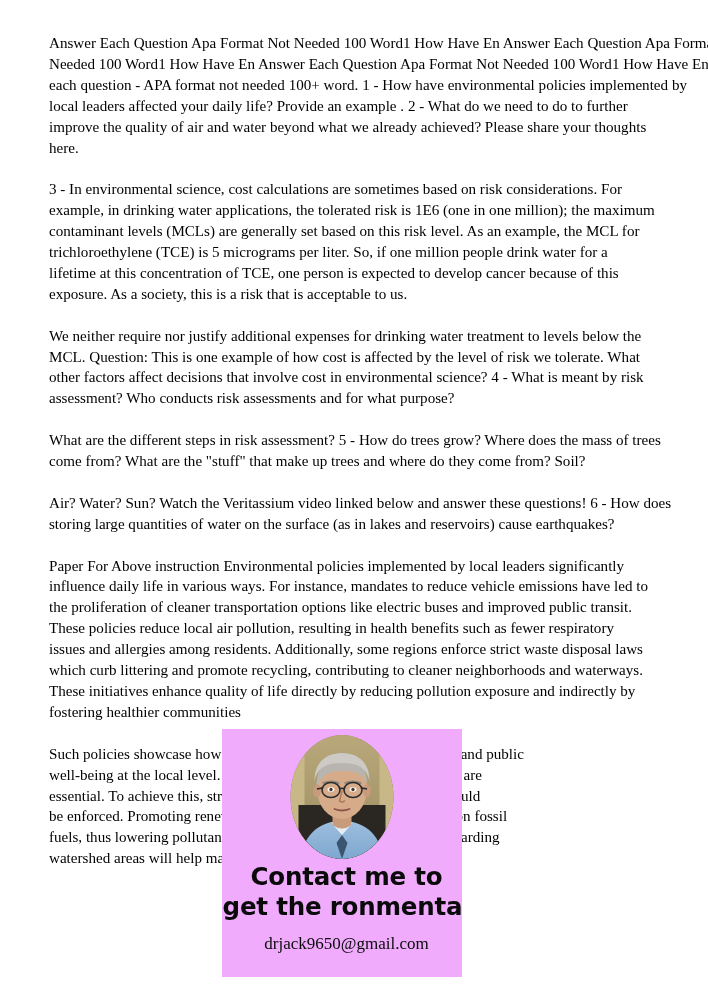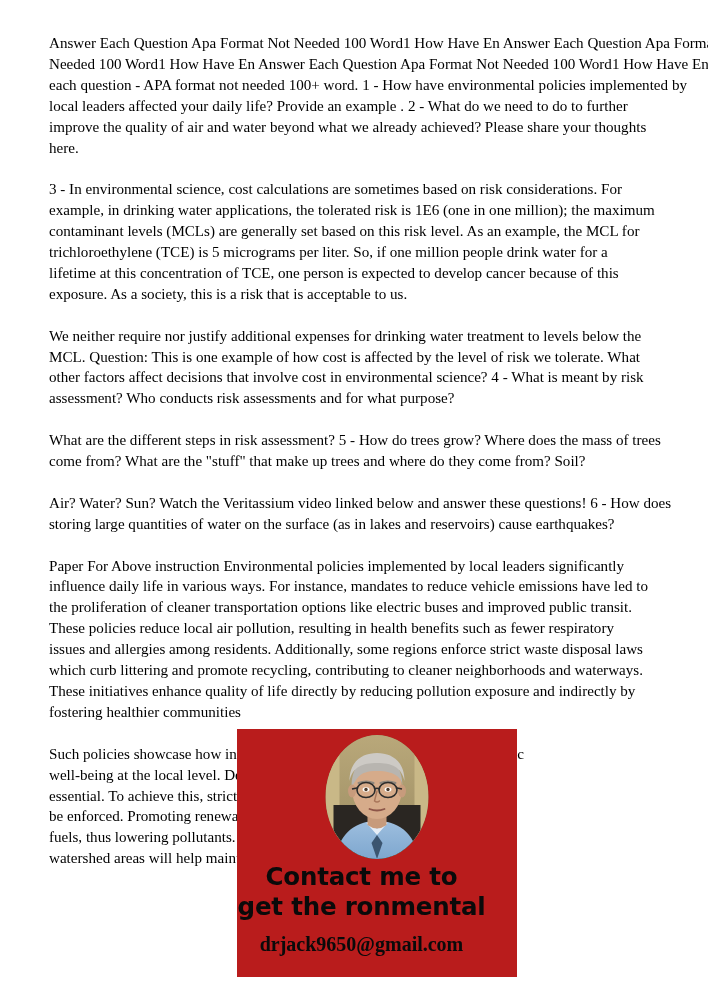--- a/index.html
+++ b/index.html
@@ -44,25 +44,25 @@
   .para:last-child { margin-bottom: 0; }
 
   .line {
     display: block;
     white-space: pre;
   }
 
   
   #contact-overlay {
     position: absolute;
-    left: 237px;
+    left: 222px;
     top: 729px;
-    width: 280px;
+    width: 240px;
     height: 248px;
-    background: #b91c1c;
+    background: #f0abfc;
     overflow: hidden;
     z-index: 10;
   }
 
   #portrait-wrap {
     position: absolute;
     left: 50%;
     top: 6px;
     transform: translateX(-50%);
     width: 103px;
@@ -86,22 +86,22 @@
     font-family: "DejaVu Sans", "Liberation Sans", sans-serif;
     font-weight: bold;
     font-size: 24.5px;
     line-height: 30px;
     color: #0a0a0a;
     letter-spacing: -0.2px;
   }
 
   .contact-email {
     font-family: "Liberation Serif", "DejaVu Serif", serif;
-    font-weight: bold;
-    font-size: 20px;
+    font-weight: normal;
+    font-size: 17px;
     line-height: 32px;
     color: #0a0a0a;
     margin-top: 6px;
   }
 </style>
 </head>
 <body>
 
 <div id="page">
 

